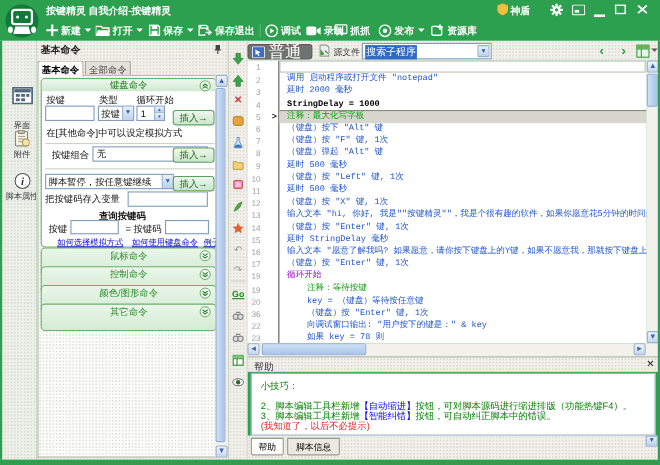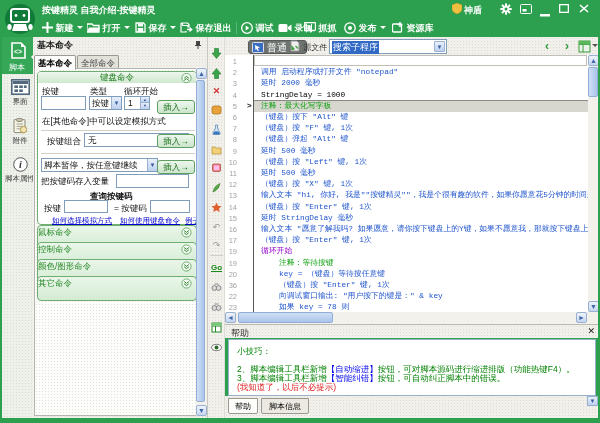--- a/index.html
+++ b/index.html
@@ -27,21 +27,21 @@
 #lp-body { left:1px; top:31px; width:163px; height:348px; background:#fdfdfb; border:1px solid #b5b5ad; border-right:none;
   background-image:radial-gradient(#e2e2da 0.6px, transparent 0.8px); background-size:3px 3px;}
 
 #kbbox { left:2px; top:2px; width:160px; height:154px; border:1px solid #6fae71; border-radius:4px; background:#fff; }
 .sechead { height:11px; background:linear-gradient(#eef7ee,#cfe8cf); border-radius:3px 3px 0 0; text-align:center; font-size:8.5px; color:#1a7a1a; line-height:11px; position:relative;}
 .ddarr { position:absolute; right:0; top:0; width:10px; height:12px; background:linear-gradient(#e8f0fc,#bcd0f0); border-left:1px solid #9ab0d0; color:#3a5a9a; font-size:6px; text-align:center; line-height:12px;}
 .spup { position:absolute; right:0; top:0; width:9px; height:6px; background:linear-gradient(#e8f0fc,#bcd0f0); border-left:1px solid #9ab0d0; border-bottom:1px solid #9ab0d0; color:#3a5a9a; font-size:4px; text-align:center; line-height:6px;}
 .spdn { position:absolute; right:0; bottom:0; width:9px; height:6px; background:linear-gradient(#e8f0fc,#bcd0f0); border-left:1px solid #9ab0d0; color:#3a5a9a; font-size:4px; text-align:center; line-height:5px;}
 .hr { position:absolute; left:3px; width:154px; height:1px; background:#d0d0c8; }
 .collbar { position:absolute; left:2px; width:160px; height:25px; border:1px solid #6fae71; border-radius:4px;
-  background:linear-gradient(#eaf6ea,#d3ebd3); font-size:8.5px; color:#2a8a2a; line-height:12px; }
+  background:linear-gradient(#eaf6ea,#d3ebd3); text-align:center; font-size:8.5px; color:#2a8a2a; line-height:12px; }
 .chev { position:absolute; right:4px; top:1px; width:11px; height:11px; }
 .lbl { position:absolute; font-size:8.5px; color:#111; white-space:nowrap; }
 .inp { position:absolute; background:#fff; border:1px solid #7f9db9; font-size:8.5px; color:#111; }
 .btn-ins { position:absolute; width:38px; height:14px; background:linear-gradient(#eef7ee,#cbe5cb); border:1px solid #5d9f60; border-radius:3px; font-size:8.5px; color:#1a6f1a; text-align:center; line-height:13px;}
 .link { position:absolute; font-size:7.5px; color:#0000cc; text-decoration:underline; white-space:nowrap;padding-left:12px; }
 
 .sb { position:absolute; background:#f2f1ec; }
 .sbbtn { position:absolute; width:11px; height:11px; background:linear-gradient(#eef4fc,#c6d6f0); border:1px solid #9ab0d0; border-radius:2px; color:#4065a8; font-size:7px; text-align:center; line-height:10px;}
 .sbthumb { position:absolute; background:linear-gradient(90deg,#cfe0f5,#a9c4ea); border:1px solid #93aed6; border-radius:2px;}
 .sbthumbh { position:absolute; background:linear-gradient(#cfe0f5,#a9c4ea); border:1px solid #93aed6; border-radius:2px;}
@@ -148,39 +148,30 @@
     </svg> 抓抓</div>
 <div class="tbitem" style="left:344px"><svg width="12" height="12" viewBox="0 0 12 12" style="vertical-align:-2.5px">
       <circle cx="6" cy="6" r="5.2" fill="none" stroke="#fff" stroke-width="1.3"></circle>
       <circle cx="6" cy="6" r="2" fill="#fff"></circle>
     </svg> 发布<span class="caret"></span></div>
 <div class="tbitem" style="left:392px"><svg width="12" height="11" viewBox="0 0 12 11" style="vertical-align:-2px">
       <rect x="0.5" y="2" width="9" height="8" rx="1" fill="none" stroke="#fff" stroke-width="1.3"></rect>
       <path d="M8 0 V5 M5.5 2.5 H10.5" stroke="#fff" stroke-width="1.5"></path>
     </svg> 资源库</div>
 <div class="abs" id="sidebar">
-  <div class="abs" id="side-active">
-    <svg style="position:absolute;left:11px;top:5px" width="15" height="17" viewBox="0 0 15 17">
-        <path d="M1 1 H10 L14 5 V16 H1 Z" fill="none" stroke="#fff" stroke-width="1.6"></path>
-        <path d="M10 1 L10 5 L14 5" fill="#fff"></path>
-        <text x="7" y="12" font-size="7" font-weight="bold" fill="#fff" text-anchor="middle" font-family="Liberation Sans">&lt;&gt;</text>
-      </svg>
-    <div style="position:absolute;left:2px;top:25px;width:30px;text-align:center;color:#fff;font-size:8px">脚本</div>
-    <div style="position:absolute;right:0;top:15px;width:0;height:0;border-top:5px solid transparent;border-bottom:5px solid transparent;border-right:5px solid #fdfdfb"></div>
-  </div>
   <div class="sideitem" style="top:42px"><svg width="19" height="16" viewBox="0 0 19 16">
         <rect x="0.8" y="0.8" width="17.4" height="14.4" fill="#fff" stroke="#51687e" stroke-width="1.6"></rect>
         <rect x="2" y="2" width="15" height="3" fill="#51687e"></rect>
         <rect x="3.4" y="6.4" width="3.6" height="2.6" fill="#51687e"></rect>
         <rect x="8.2" y="6.4" width="3.6" height="2.6" fill="#51687e"></rect>
         <rect x="12.9" y="6.4" width="2.8" height="2.6" fill="#51687e"></rect>
         <rect x="3.4" y="10.4" width="3.6" height="2.6" fill="#51687e"></rect>
         <rect x="8.2" y="10.4" width="3.6" height="2.6" fill="#51687e"></rect>
       </svg>
-  <div style="margin-top:0px">界面</div></div>
+  <div style="margin-top:12px">界面</div></div>
   <div class="sideitem" style="top:81px"><svg width="14" height="16" viewBox="0 0 14 16">
         <rect x="1" y="1.6" width="11" height="13" rx="1" fill="#f6f3e4" stroke="#8a8a7a"></rect>
         <rect x="3.6" y="0.4" width="5.6" height="3" rx="1" fill="#c8c4b0" stroke="#8a8a7a"></rect>
         <path d="M3.5 6 H10 M3.5 8.4 H10 M3.5 10.8 H8" stroke="#9a9a8a" stroke-width="0.9"></path>
         <circle cx="10.6" cy="11.6" r="3.2" fill="#f2e2b0" stroke="#b09a50"></circle>
       </svg>
   <div style="margin-top:0px">附件</div></div>
   <div class="sideitem" style="top:120px"><svg width="15" height="15" viewBox="0 0 15 15">
         <circle cx="7.5" cy="7.5" r="6.8" fill="#fff" stroke="#555"></circle>
         <text x="7.5" y="11" font-size="10" font-style="italic" font-weight="bold" font-family="Liberation Serif" fill="#333" text-anchor="middle">i</text>
@@ -298,21 +289,21 @@
         <rect x="1" y="1" width="9" height="9" fill="#fff" stroke="#2a8a2a"></rect>
         <path d="M1 4 H10 M4.5 1 V10" stroke="#2a8a2a"></path>
         <rect x="1" y="1" width="9" height="3" fill="#7ac87a"></rect>
       </svg></div>
   <div class="sicon" style="top:305px"><svg width="11" height="11" viewBox="0 0 11 11">
         <ellipse cx="5.5" cy="5.5" rx="5" ry="3.2" fill="#fff" stroke="#555" stroke-width="0.8"></ellipse>
         <circle cx="5.5" cy="5.5" r="2" fill="#2a6a2a"></circle>
       </svg></div>
 </div>
 <div class="abs" id="edtoolbar">
-  <div style="position:absolute;left:23px;top:3px;width:59px;height:14px;background:#6e7370;border:1px solid #565b58;border-radius:3px;color:#fff;font-size:10px;line-height:13px">
+  <div style="position:absolute;left:0;top:3px;width:59px;height:14px;background:#6e7370;border:1px solid #565b58;border-radius:3px;color:#fff;font-size:15px;line-height:13px">
     <svg style="position:absolute;left:3px;top:1px" width="12" height="11" viewBox="0 0 12 11">
         <rect x="0.5" y="0.5" width="11" height="10" rx="1" fill="#3a6ec0" stroke="#dde"></rect>
         <path d="M3 3 L8 5.5 L5.8 6.3 L7 8.5 L5.8 9 L4.7 6.9 L3.4 7.9 Z" fill="#fff"></path>
       </svg>
     <span style="margin-left:18px">普通</span>
   </div>
   <div style="position:absolute;left:64px;top:3px;height:14px;color:#333;font-size:8px;line-height:13px;white-space:nowrap">
     <svg style="vertical-align:-2px" width="12" height="12" viewBox="0 0 12 12">
         <path d="M2 1 H8 L10 3 V11 H2 Z" fill="#eee" stroke="#999"></path>
         <path d="M3 6.5 L5 9 L3 9.5 Z M6.5 6 L9 8.5" stroke="#3a9a3a" fill="#3a9a3a" stroke-width="1.2"></path>
@@ -335,21 +326,21 @@
 <div class="abs" id="editor">
   <div class="abs" id="gutter"></div>
 <div class="abs" style="left:29px;top:45px;width:334px;height:12px;background:#d7d7cf;border-top:1px solid #8a8a82"></div>
 <div class="abs" style="left:29px;top:0px;width:333px;height:11px;border:1px solid #c0c0b8"></div>
 <div class="ln" style="top:1px">1</div>
 <div class="ln" style="top:12px">2</div>
 <div class="code c-blue" style="left:36px;top:12px;">调用 启动程序或打开文件 "notepad"</div>
 <div class="ln" style="top:23px">3</div>
 <div class="code c-blue" style="left:36px;top:23px;">延时 2000 毫秒</div>
 <div class="ln" style="top:35px">4</div>
-<div class="code c-black" style="left:36px;top:35px;font-weight:normal;">StringDelay = 1000</div>
+<div class="code c-black" style="left:36px;top:35px;font-weight:bold;">StringDelay = 1000</div>
 <div class="ln" style="top:46px">5</div>
 <div class="code c-green" style="left:36px;top:46px;">注释：最大化写字板</div>
 <div class="ln" style="top:57px">6</div>
 <div class="code c-blue" style="left:36px;top:57px;">（键盘）按下 "Alt" 键</div>
 <div class="ln" style="top:68px">7</div>
 <div class="code c-blue" style="left:36px;top:68px;">（键盘）按 "F" 键, 1次</div>
 <div class="ln" style="top:79px">8</div>
 <div class="code c-blue" style="left:36px;top:79px;">（键盘）弹起 "Alt" 键</div>
 <div class="ln" style="top:91px">9</div>
 <div class="code c-blue" style="left:36px;top:91px;">延时 500 毫秒</div>

